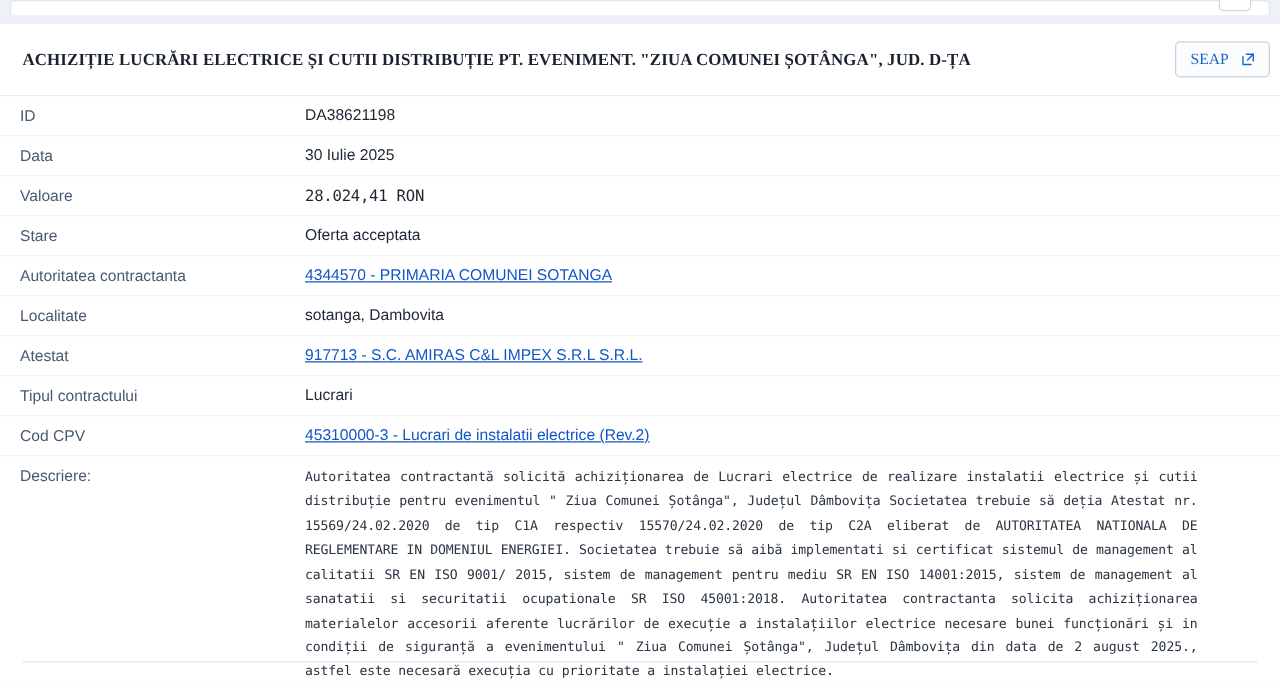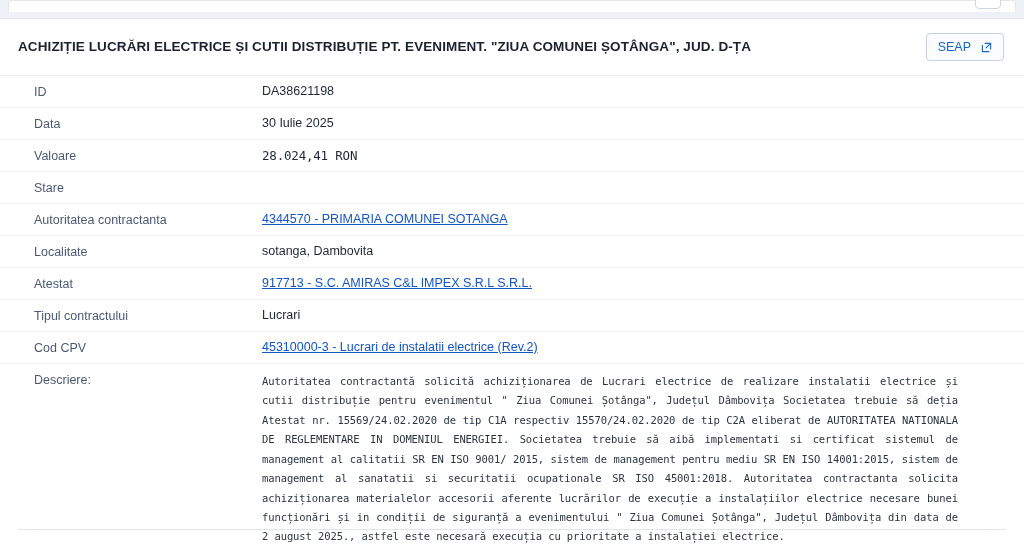--- a/index.html
+++ b/index.html
@@ -48,23 +48,24 @@
     background: #ffffff;
     border-top: 1px solid #e3e7ed;
     padding: 0;
   }
 
   
   .card-header {
     display: flex;
     align-items: center;
     justify-content: space-between;
-    padding: 14px 20px 14px 18px;
+    padding: 14px 8px 14px 18px;
     border-bottom: 1px solid #e9edf2;
     gap: 16px;
+    font-family: Liberation Serif, serif;
   }
   .card-title {
     font-size: 13.5px;
     font-weight: bold;
     color: #1a2230;
     letter-spacing: 0.1px;
     line-height: 1.3;
   }
   .seap-btn {
     flex: 0 0 auto;
@@ -82,21 +83,21 @@
   }
   .seap-btn .ext-icon { display: inline-flex; }
 
   
   .rows { display: block; }
   .row {
     display: flex;
     align-items: flex-start;
     border-bottom: 1px solid #eef1f5;
     min-height: 32px;
-    padding: 8px 18px 8px 34px;
+    padding: 8px 18px 8px 16px;
   }
   .row:last-child { border-bottom: none; }
   .row-label {
     flex: 0 0 228px;
     max-width: 228px;
     color: #4a5a72;
     font-size: 12.5px;
     padding-top: 1px;
   }
   .row-value {
@@ -175,20 +176,21 @@
         <div class="row-value">30 Iulie 2025</div>
       </div>
 
       <div class="row">
         <div class="row-label">Valoare</div>
         <div class="row-value value-strong">28.024,41 RON</div>
       </div>
 
       <div class="row">
         <div class="row-label">Stare</div>
+        <div class="row-value">Oferta acceptata</div>
       </div>
 
       <div class="row">
         <div class="row-label">Autoritatea contractanta</div>
         <div class="row-value">
           <a class="link">4344570 - PRIMARIA COMUNEI SOTANGA</a>
         </div>
       </div>
 
       <div class="row">

